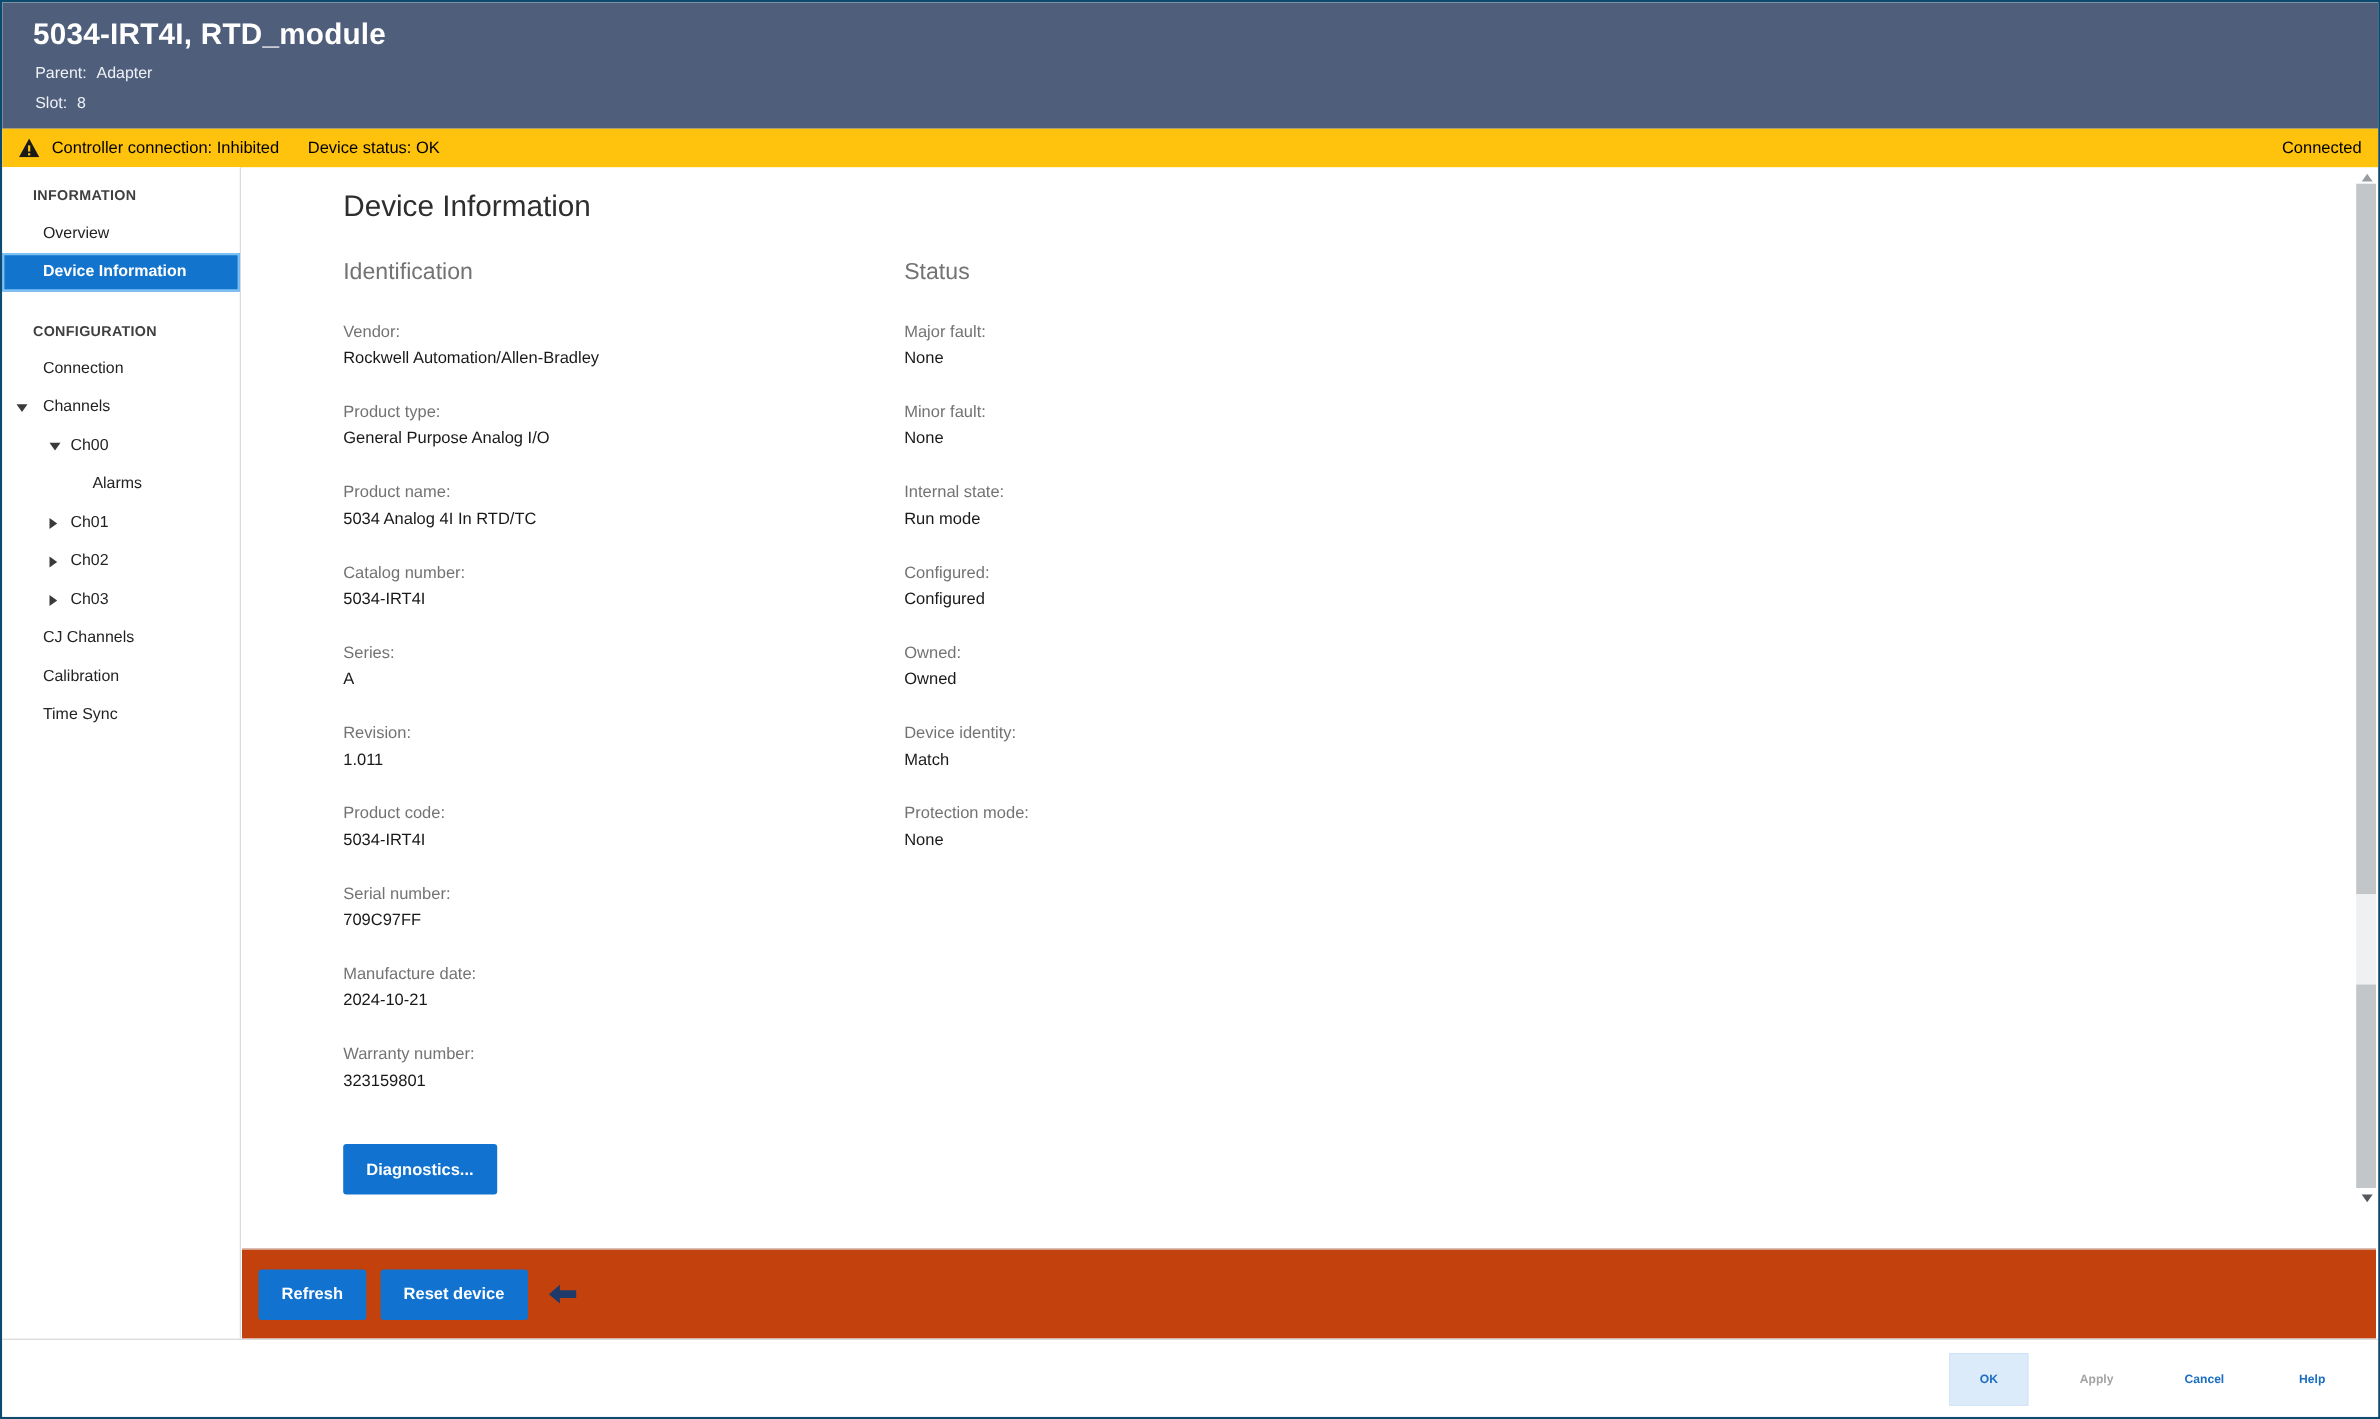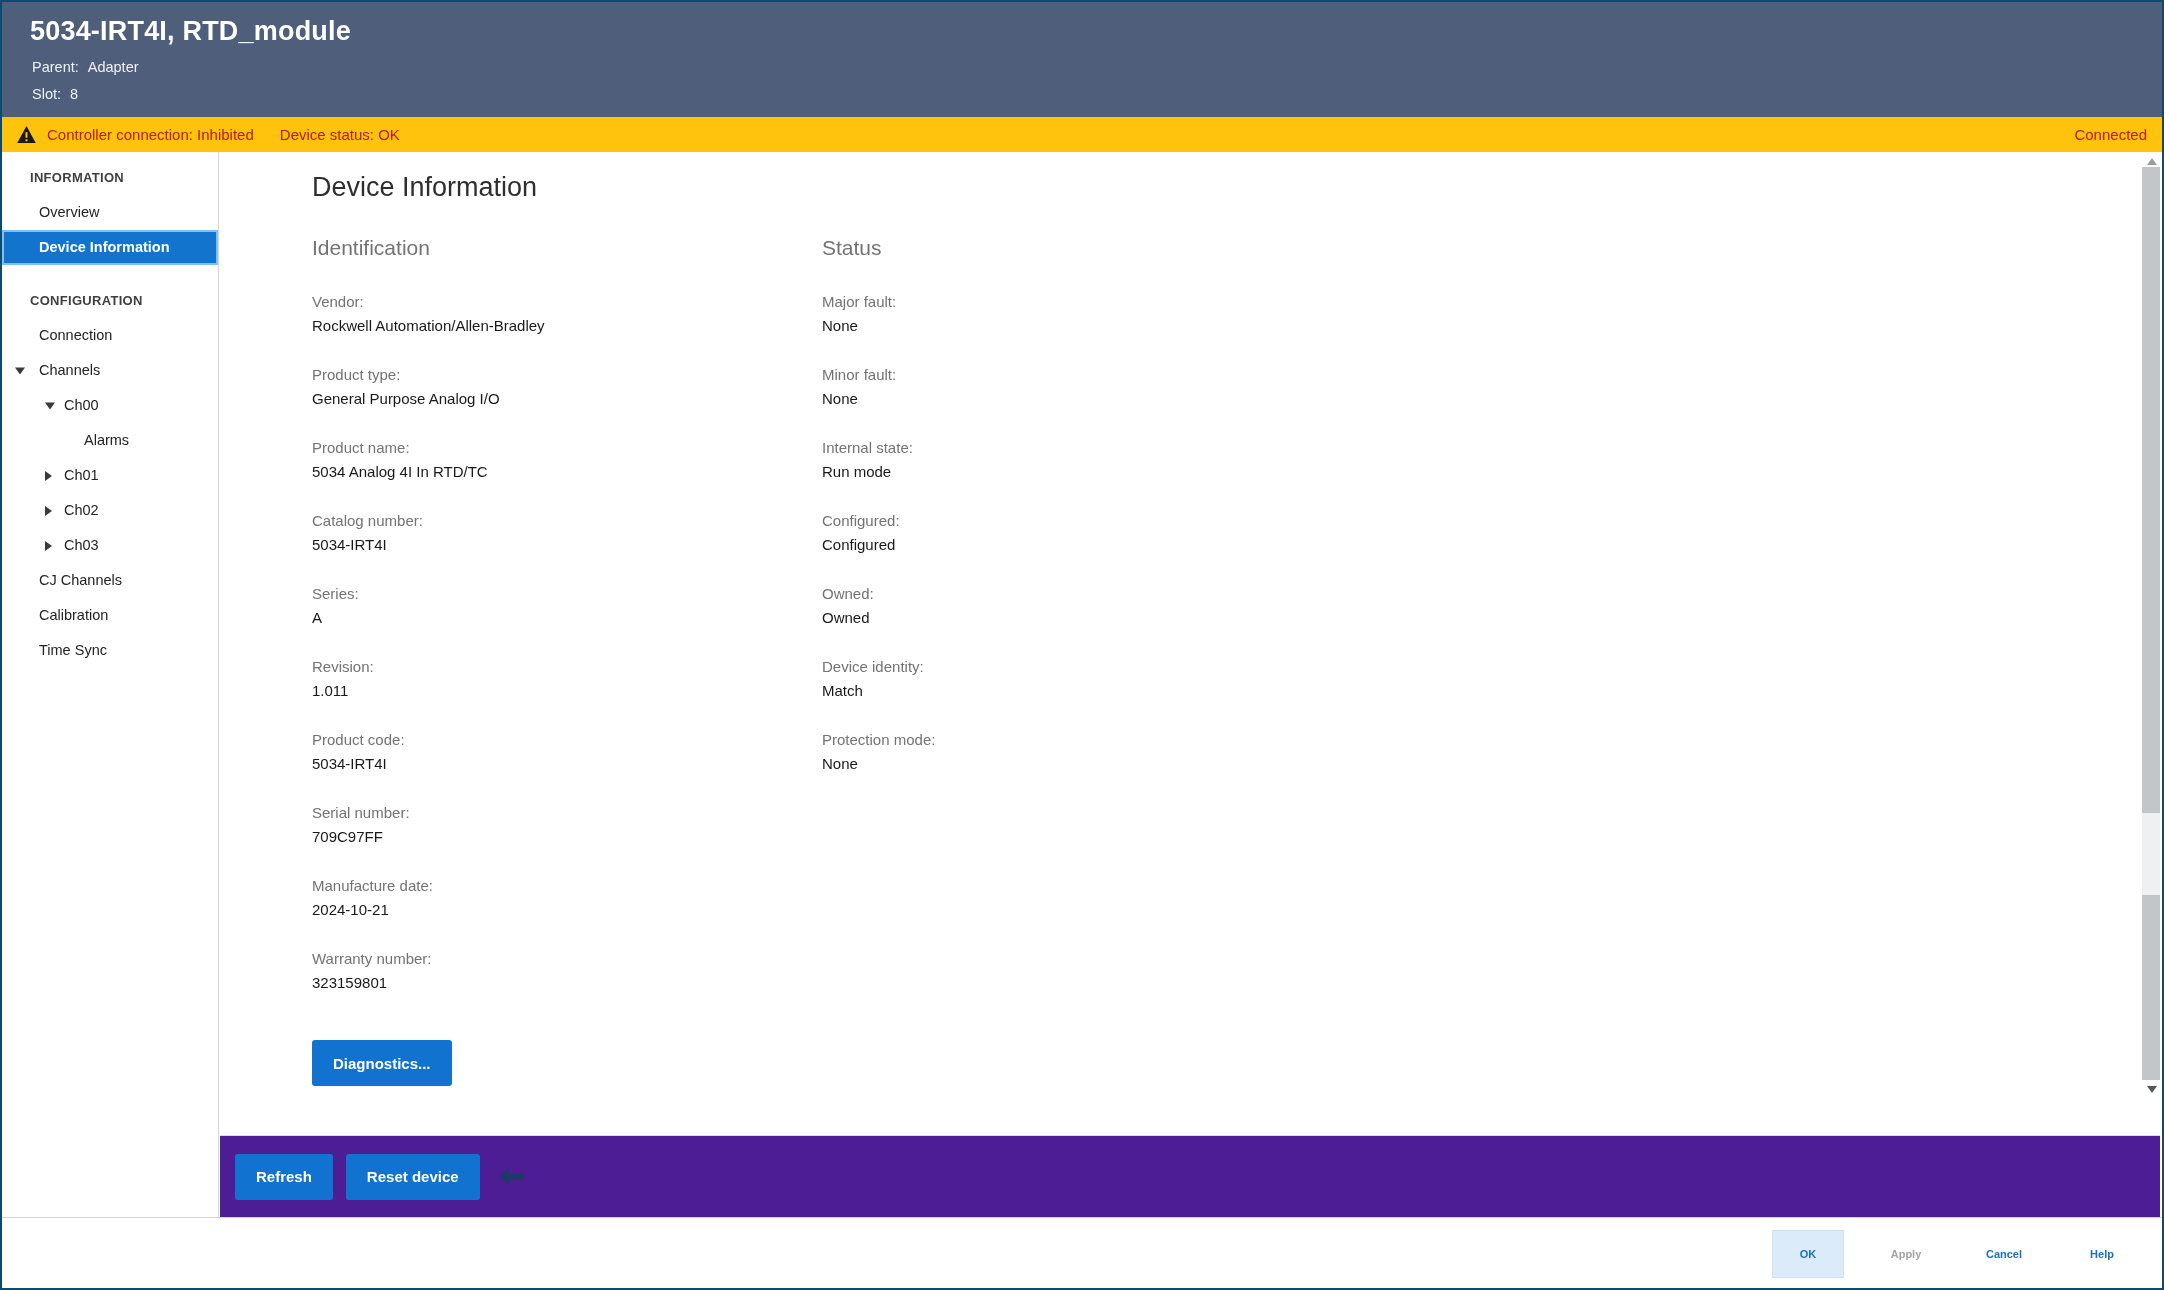--- a/index.html
+++ b/index.html
@@ -16,21 +16,21 @@
   }
   .header .title { position:absolute; left:28px; top:14px; font-size:27px; font-weight:700; letter-spacing:.2px; }
   .header .subline { position:absolute; left:30px; font-size:14.5px; color:#eef1f6; }
   .header .subline.parent { top:57px; }
   .header .subline.slot { top:84px;text-align:center; }
   .header .subline .val { margin-left:9px; }
   
   .warnbar {
     position:absolute; left:0; top:115px; right:0; height:35px;
     background:#ffc20d; display:flex; align-items:center; padding:0 15px;
-    font-size:15px; color:#b91c1c;
+    font-size:15px; color:#000000;
   }
   .warnbar .wicon { width:19px; height:17px; margin-right:11px; flex:0 0 auto; }
   .warnbar .wtext { margin-right:26px; }
   .warnbar .connected { margin-left:auto; }
   
   .sidebar {
     position:absolute; left:0; top:150px; width:217px; height:1065px;
     background:#fff; border-right:1px solid #d6d8da; padding-top:8px;
   }
   .nav-row { position:relative; height:35px; line-height:35px; font-size:14.5px; color:#232323; white-space:nowrap; cursor:default; }
@@ -56,21 +56,21 @@
   .fvalue { font-size:15px; color:#191919; line-height:24px; }
   
   .btn-primary {
     background:#1173cf; color:#fff; font-family:inherit; font-weight:700; font-size:15px;
     border:none; border-radius:3px; height:46px; padding:0 21px; cursor:pointer;
   }
   .diagnostics-btn { position:absolute; left:310px; top:1038px; }
   
   .footer {
     position:absolute; left:218px; right:2px; top:1133px; height:82px;
-    background:#4c1d95; border-top:1px solid #dadcdf;
+    background:#c2410c; border-top:1px solid #dadcdf;
     display:flex; align-items:center; padding-left:15px; gap:13px;
   }
   .back-arrow { width:25px; height:17px; margin-left:6px; }
   
   .bottom-bar {
     position:absolute; left:0; right:0; top:1215px; height:73px; background:#fff;
     border-top:1px solid #d2d4d6; display:flex; align-items:center;
     justify-content:flex-end; gap:26px; padding-right:24px;
   }
   .btn-flat {

